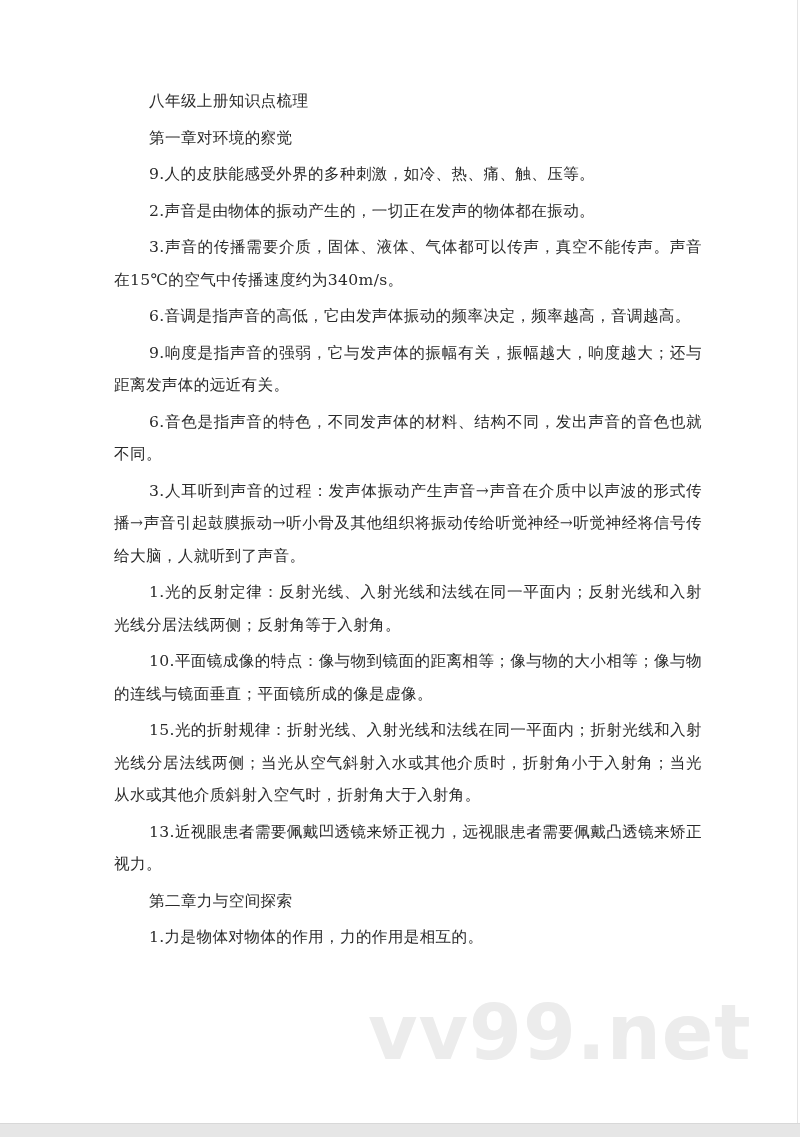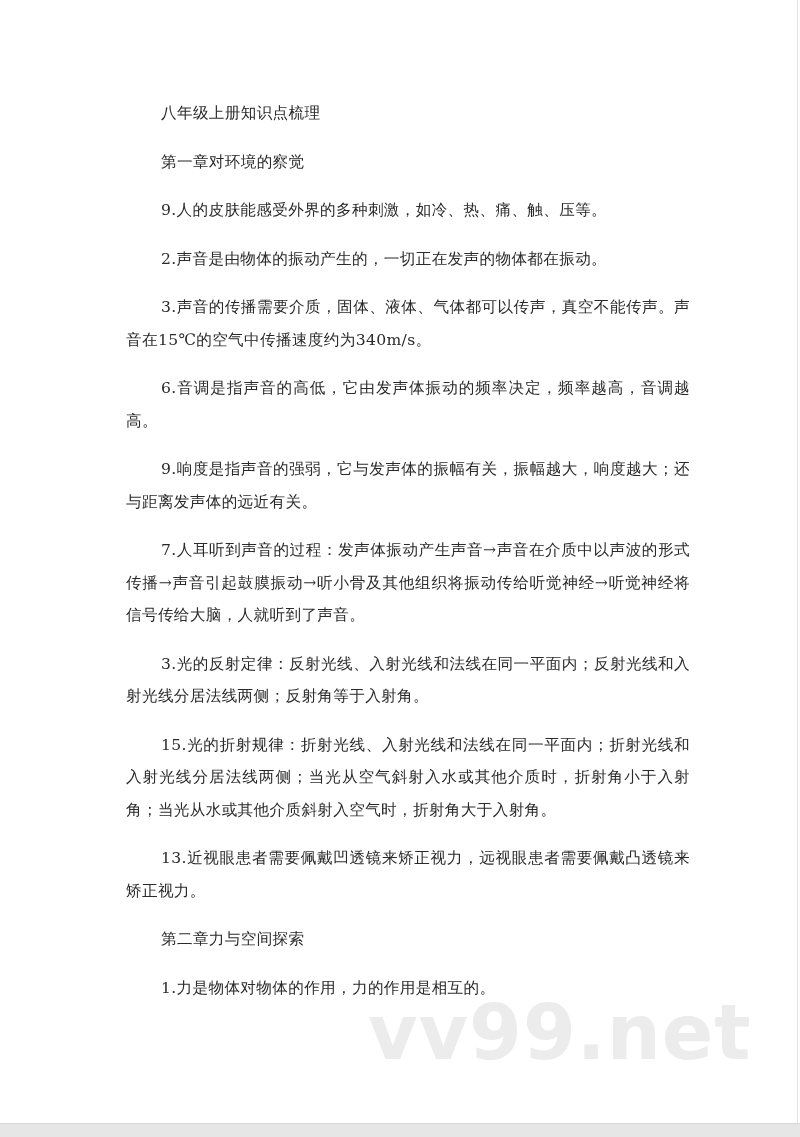--- a/index.html
+++ b/index.html
@@ -14,21 +14,21 @@
     background: #ffffff; border-right: 1px solid #e4e4e4;
   }
   .bottom-bar {
     position: absolute; left: 0; top: 1123px; width: 800px; height: 14px;
     background: #e6e6e6; border-top: 1px solid #d8d8d8;
   }
   .content {
     position: absolute; left: 110px; top: 81px; width: 596px;
   }
   .p {
-    font-size: 15.6px; line-height: 32.5px; margin: 16px;
+    font-size: 15.6px; line-height: 32.5px; margin: 4px;
     text-indent: 35px; text-align: justify; letter-spacing: 0.35px;
     white-space: normal; word-break: break-all;
   }
   .watermark {
     position: absolute; left: 368px; top: 995px;
     font-family: "DejaVu Sans", "Liberation Sans", sans-serif;
     font-weight: bold; font-size: 76px; letter-spacing: 1px;
     color: #ececec; line-height: 1;
   }
 </style>
@@ -37,22 +37,24 @@
 
 <div class="page">
   <div class="content">
     <p class="p">八年级上册知识点梳理</p>
     <p class="p">第一章对环境的察觉</p>
     <p class="p">9.人的皮肤能感受外界的多种刺激，如冷、热、痛、触、压等。</p>
     <p class="p">2.声音是由物体的振动产生的，一切正在发声的物体都在振动。</p>
     <p class="p">3.声音的传播需要介质，固体、液体、气体都可以传声，真空不能传声。声音在15℃的空气中传播速度约为340m/s。</p>
     <p class="p">6.音调是指声音的高低，它由发声体振动的频率决定，频率越高，音调越高。</p>
     <p class="p">9.响度是指声音的强弱，它与发声体的振幅有关，振幅越大，响度越大；还与距离发声体的远近有关。</p>
-    <p class="p">7.人耳听到声音的过程：发声体振动产生声音→声音在介质中以声波的形式传播→声音引起鼓膜振动→听小骨及其他组织将振动传给听觉神经→听觉神经将信号传给大脑，人就听到了声音。</p>
-    <p class="p">3.光的反射定律：反射光线、入射光线和法线在同一平面内；反射光线和入射光线分居法线两侧；反射角等于入射角。</p>
+    <p class="p">6.音色是指声音的特色，不同发声体的材料、结构不同，发出声音的音色也就不同。</p>
+    <p class="p">3.人耳听到声音的过程：发声体振动产生声音→声音在介质中以声波的形式传播→声音引起鼓膜振动→听小骨及其他组织将振动传给听觉神经→听觉神经将信号传给大脑，人就听到了声音。</p>
+    <p class="p">1.光的反射定律：反射光线、入射光线和法线在同一平面内；反射光线和入射光线分居法线两侧；反射角等于入射角。</p>
+    <p class="p">10.平面镜成像的特点：像与物到镜面的距离相等；像与物的大小相等；像与物的连线与镜面垂直；平面镜所成的像是虚像。</p>
     <p class="p">15.光的折射规律：折射光线、入射光线和法线在同一平面内；折射光线和入射光线分居法线两侧；当光从空气斜射入水或其他介质时，折射角小于入射角；当光从水或其他介质斜射入空气时，折射角大于入射角。</p>
     <p class="p">13.近视眼患者需要佩戴凹透镜来矫正视力，远视眼患者需要佩戴凸透镜来矫正视力。</p>
     <p class="p">第二章力与空间探索</p>
     <p class="p">1.力是物体对物体的作用，力的作用是相互的。</p>
   </div>
   <div class="watermark">vv99.net</div>
 </div>
 <div class="bottom-bar"></div>
 
 </body></html>

